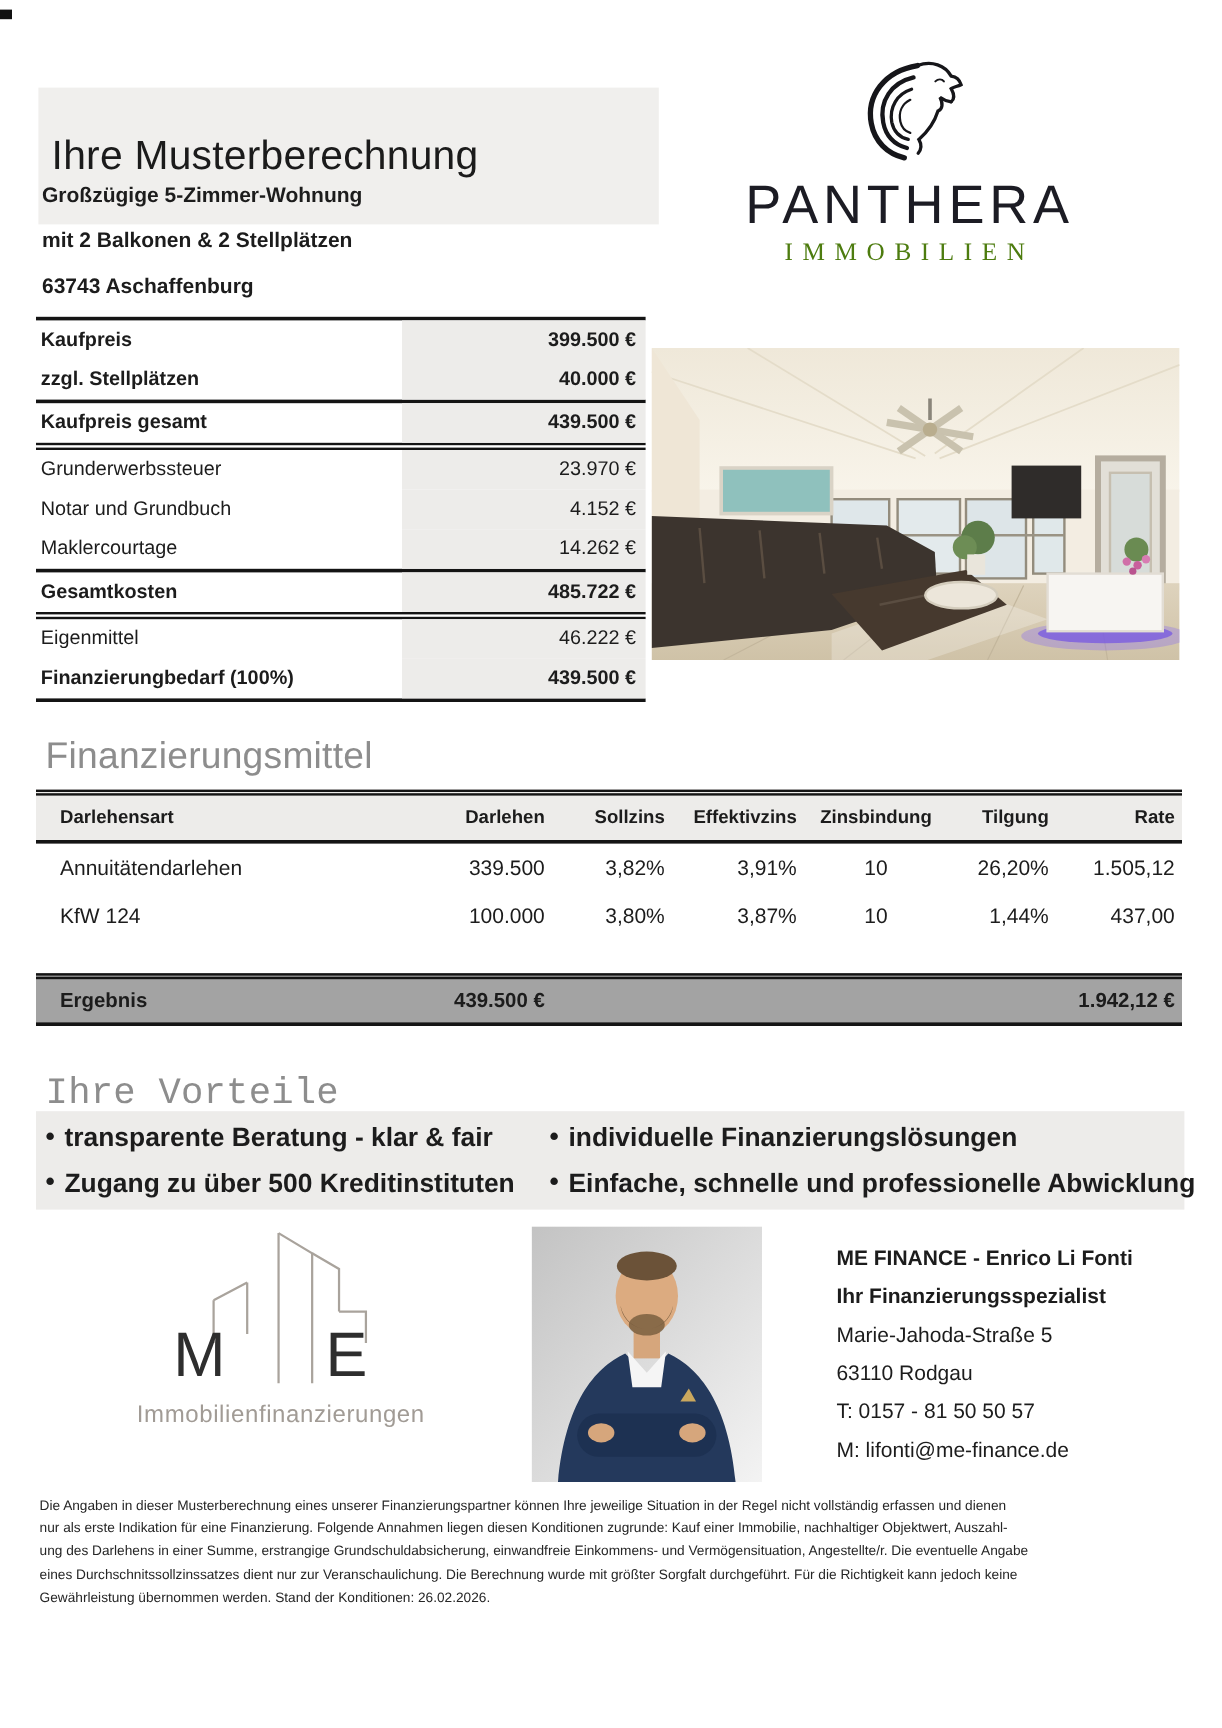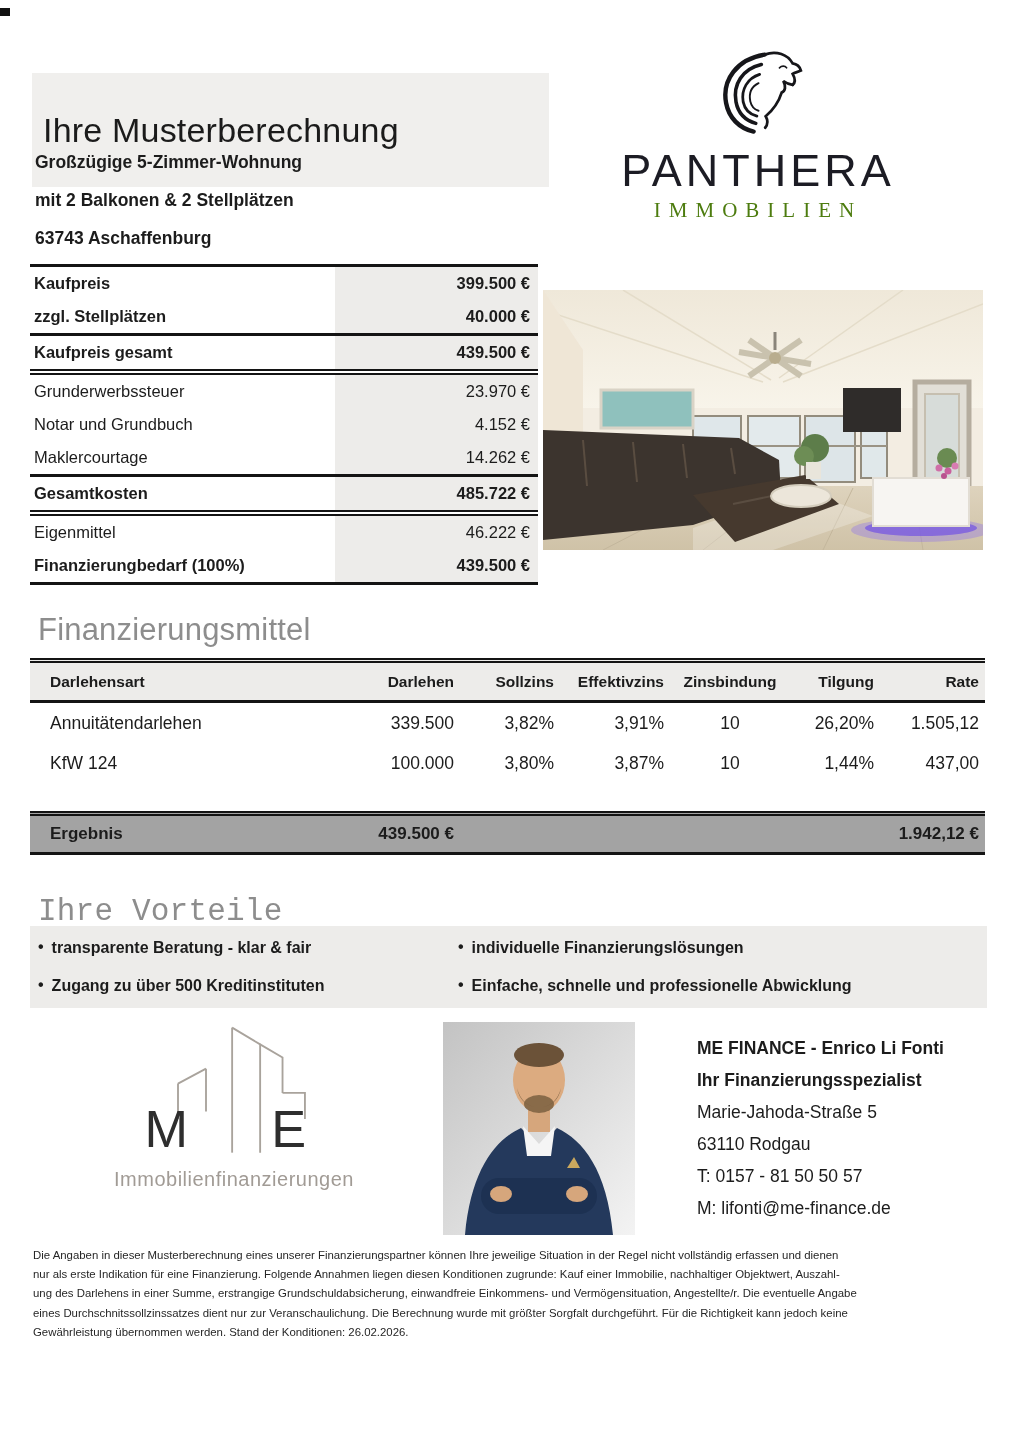--- a/index.html
+++ b/index.html
@@ -53,21 +53,21 @@
   .fin-cell-l{text-align:left;padding-left:20px;}
   .fin-cell-r{text-align:right;padding-right:6px;}
   .fin-cell-c{text-align:center;}
   .fin-spacer{height:28px;}
   .fin-result{border-top:5px double #141414;border-bottom:3px solid #141414;background:#a3a3a3;height:36px;
     font-size:17px;font-weight:700;}
 
   
   .benefits{left:30px;top:926px;width:957px;height:82px;background:#edecea;
     display:grid;grid-template-columns:420px 1fr;grid-auto-rows:1fr;align-items:center;padding:3px 0 3px 8px;box-sizing:border-box;}
-  .benefit{font-size:16px;font-weight:700;white-space:nowrap;}
+  .benefit{font-size:22px;font-weight:700;white-space:nowrap;}
   .benefit .dot{display:inline-block;margin-right:8px;transform:translateY(-1px);}
 
   
   .partner{left:78px;top:1022px;width:312px;text-align:center;}
   .partner .bldg{display:block;margin:0 auto;}
   .partner .pname{font-size:32px;font-weight:400;letter-spacing:7px;color:#3a3a3a;margin-top:2px;white-space:nowrap;}
   .partner .psub{font-size:20px;color:#a19b95;letter-spacing:.5px;margin-top:6px;}
 
   
   .advisor{left:443px;top:1022px;width:192px;height:213px;}

